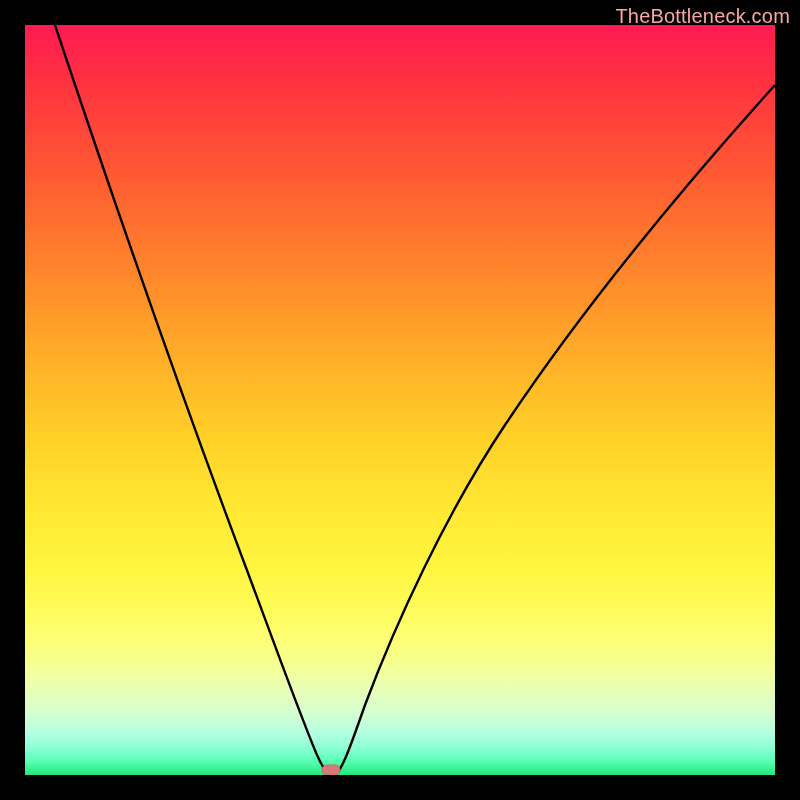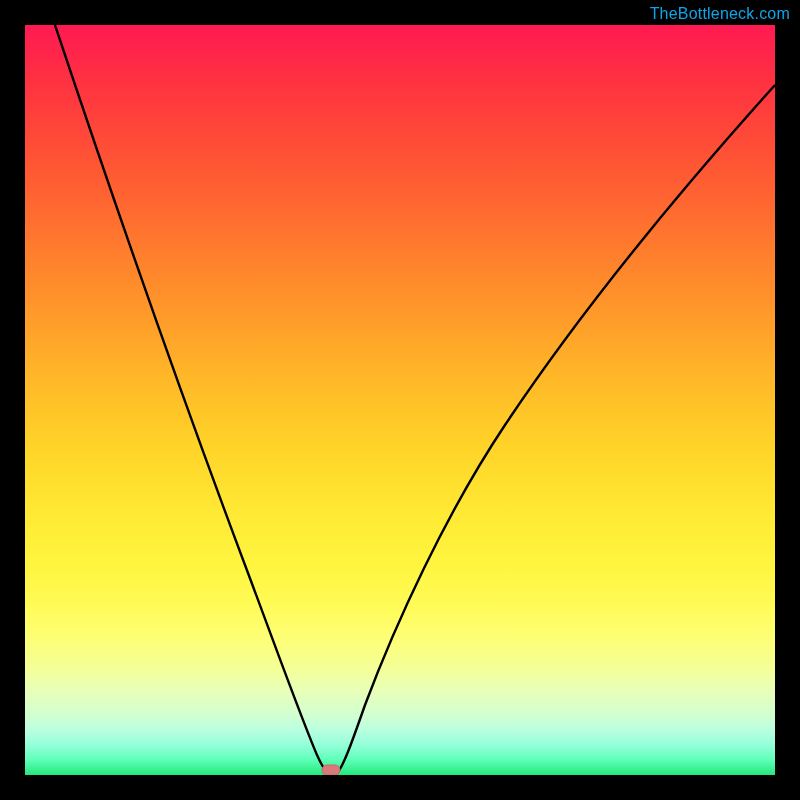--- a/index.html
+++ b/index.html
@@ -41,22 +41,22 @@
       #d2ffd1 92%,
       #b9ffe0 94%,
       #94ffda 96%,
       #5dffb8 98%,
       #23e87b 100%);
   }
   .watermark {
     position: absolute;
     top: 5px;
     right: 10px;
-    color: #0ea5e9;
-    font-size: 16px;
+    color: #fca5a5;
+    font-size: 20px;
     letter-spacing: 0.2px;
     user-select: none;
   }
   .curve-svg {
     position: absolute;
     left: 0;
     top: 0;
     width: 750px;
     height: 750px;
   }

